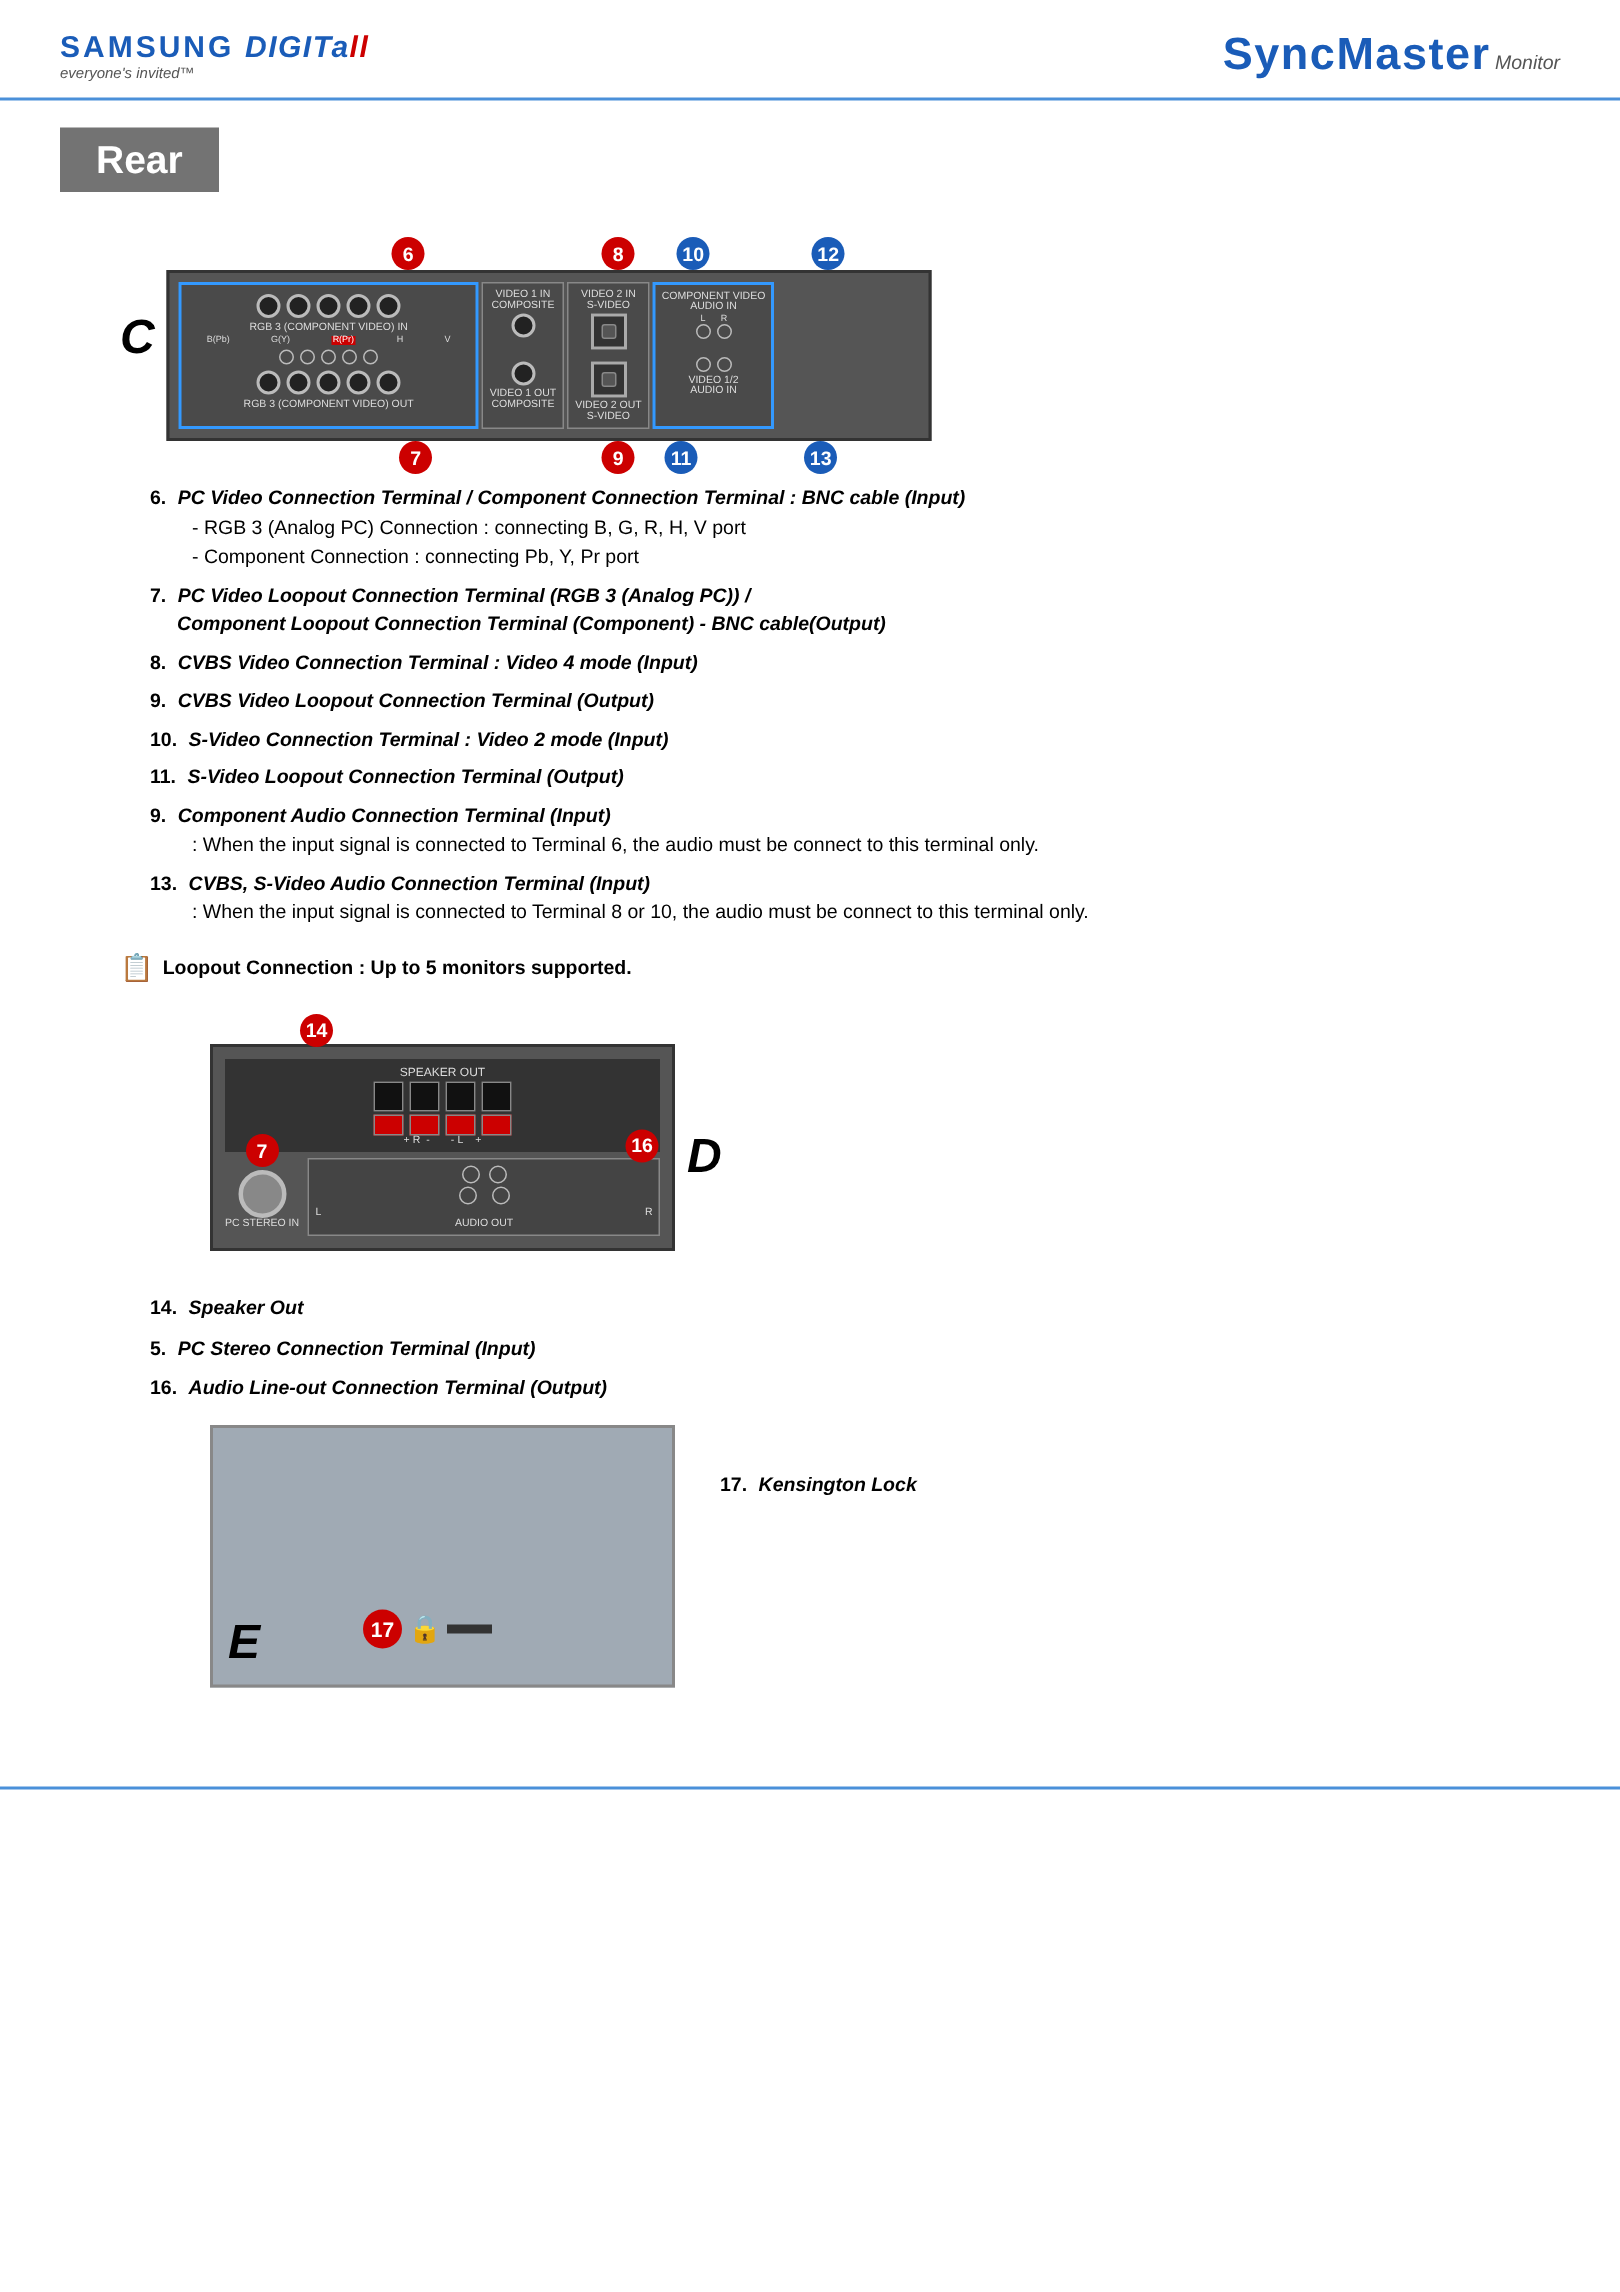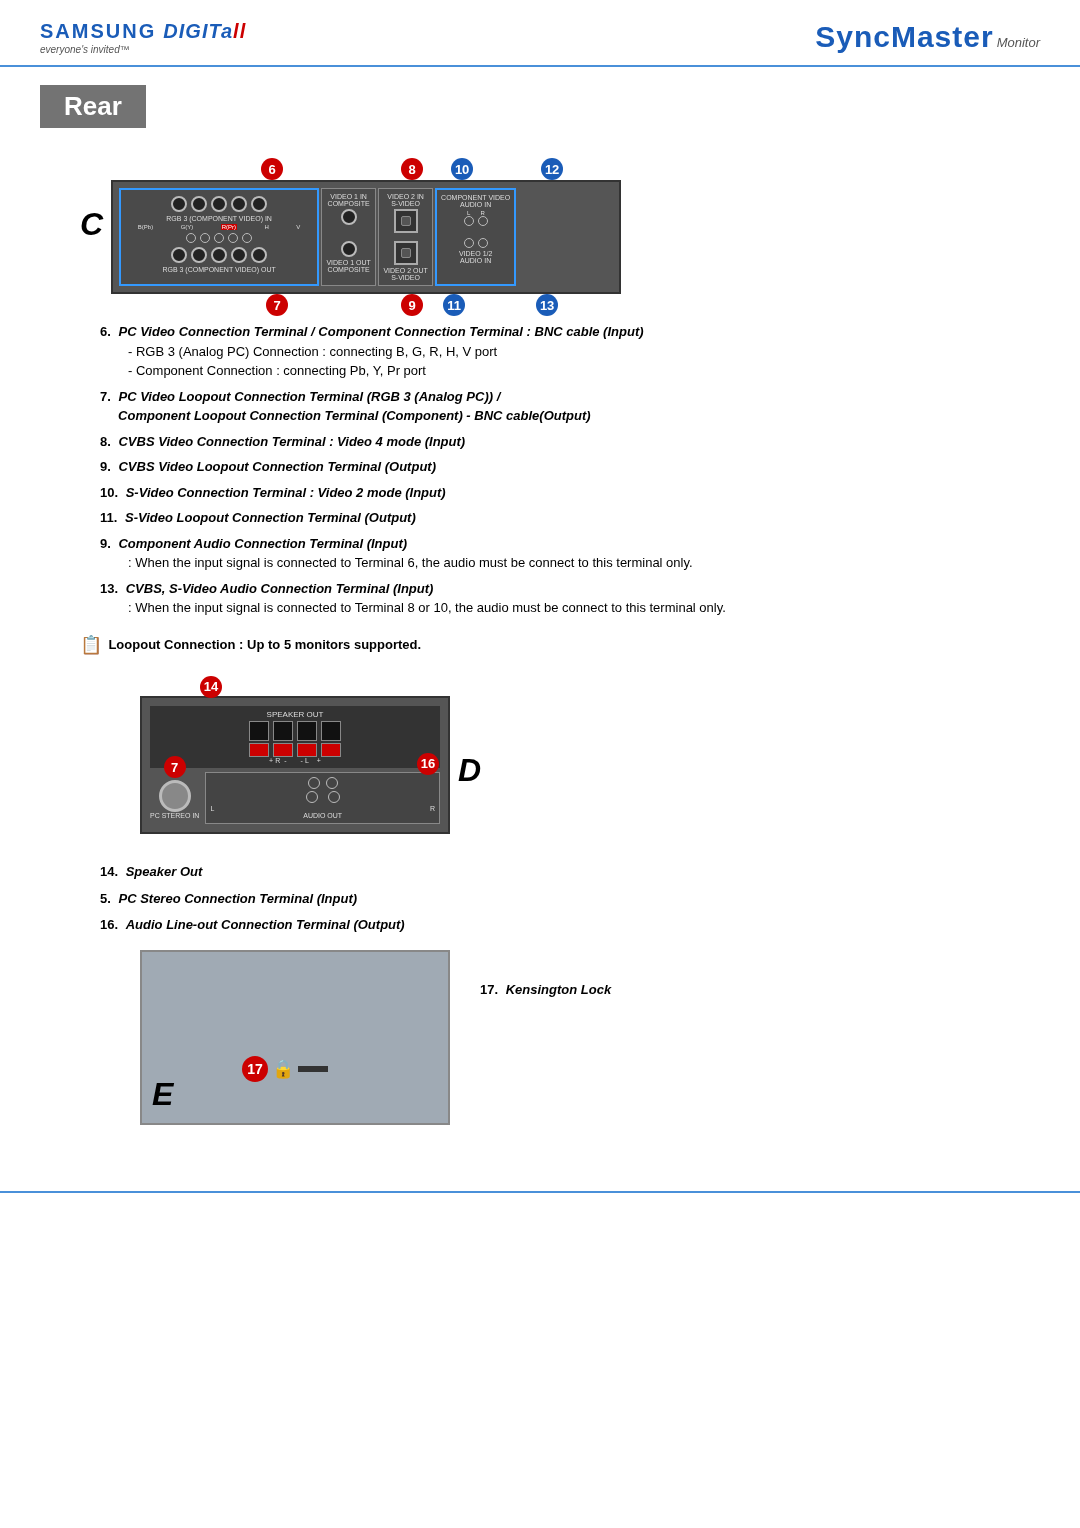--- a/index.html
+++ b/index.html
@@ -410,21 +410,21 @@
     </div>
   </div>
 
   <div style="display:flex;align-items:flex-start;margin:16px 0;margin-left:100px;">
 
     <div style="position:relative;">
       <div style="background:#a0aab4;border:2px solid #888;width:310px;height:175px;display:flex;align-items:flex-end;padding:10px;position:relative;">
 
         <div style="font-size:32px;font-weight:bold;font-style:italic;color:#000;position:absolute;bottom:10px;left:10px;">E</div>
 
-        <div style="position:absolute;bottom:41px;left:100px;display:flex;align-items:center;gap:4px;">
+        <div style="position:absolute;bottom:24px;left:100px;display:flex;align-items:center;gap:4px;">
           <span class="badge-red" style="width:26px;height:26px;font-size:14px;">17</span>
 
           <span style="font-size:18px;">🔒</span>
           <div style="width:30px;height:6px;background:#333;"></div>
         </div>
       </div>
     </div>
 
     <div style="margin-left:30px;margin-top:30px;">
       <div class="desc-item">

